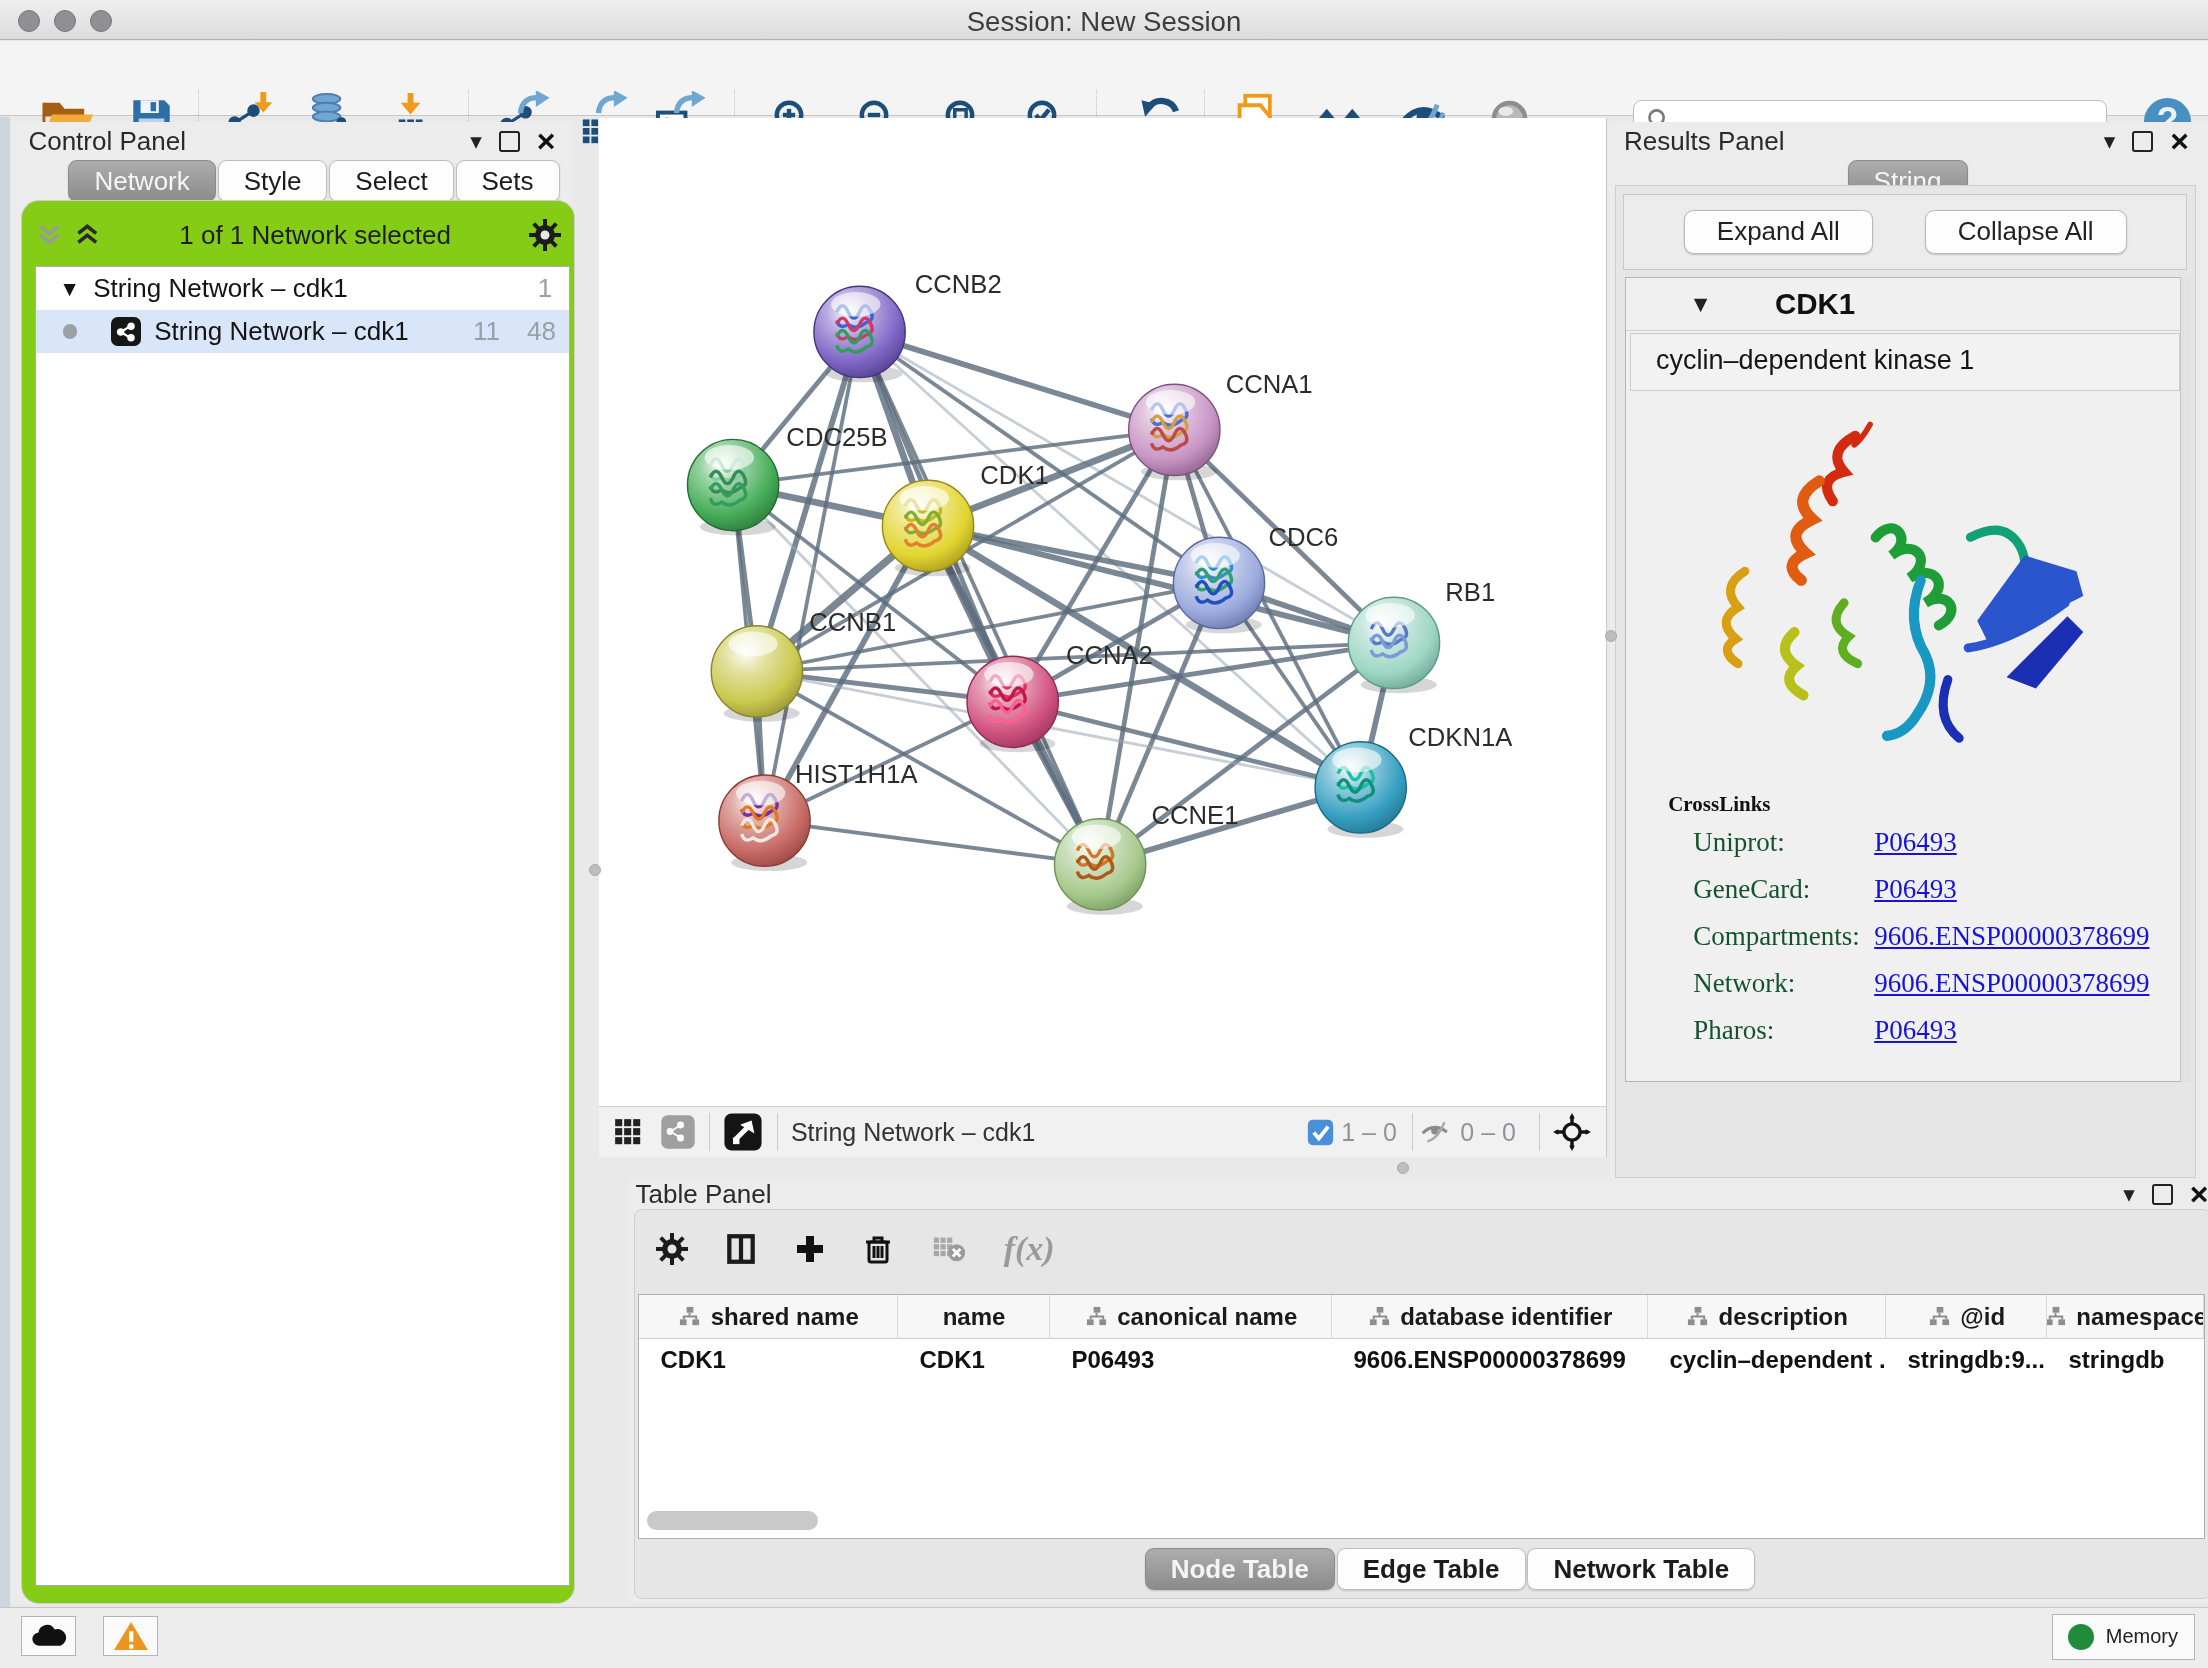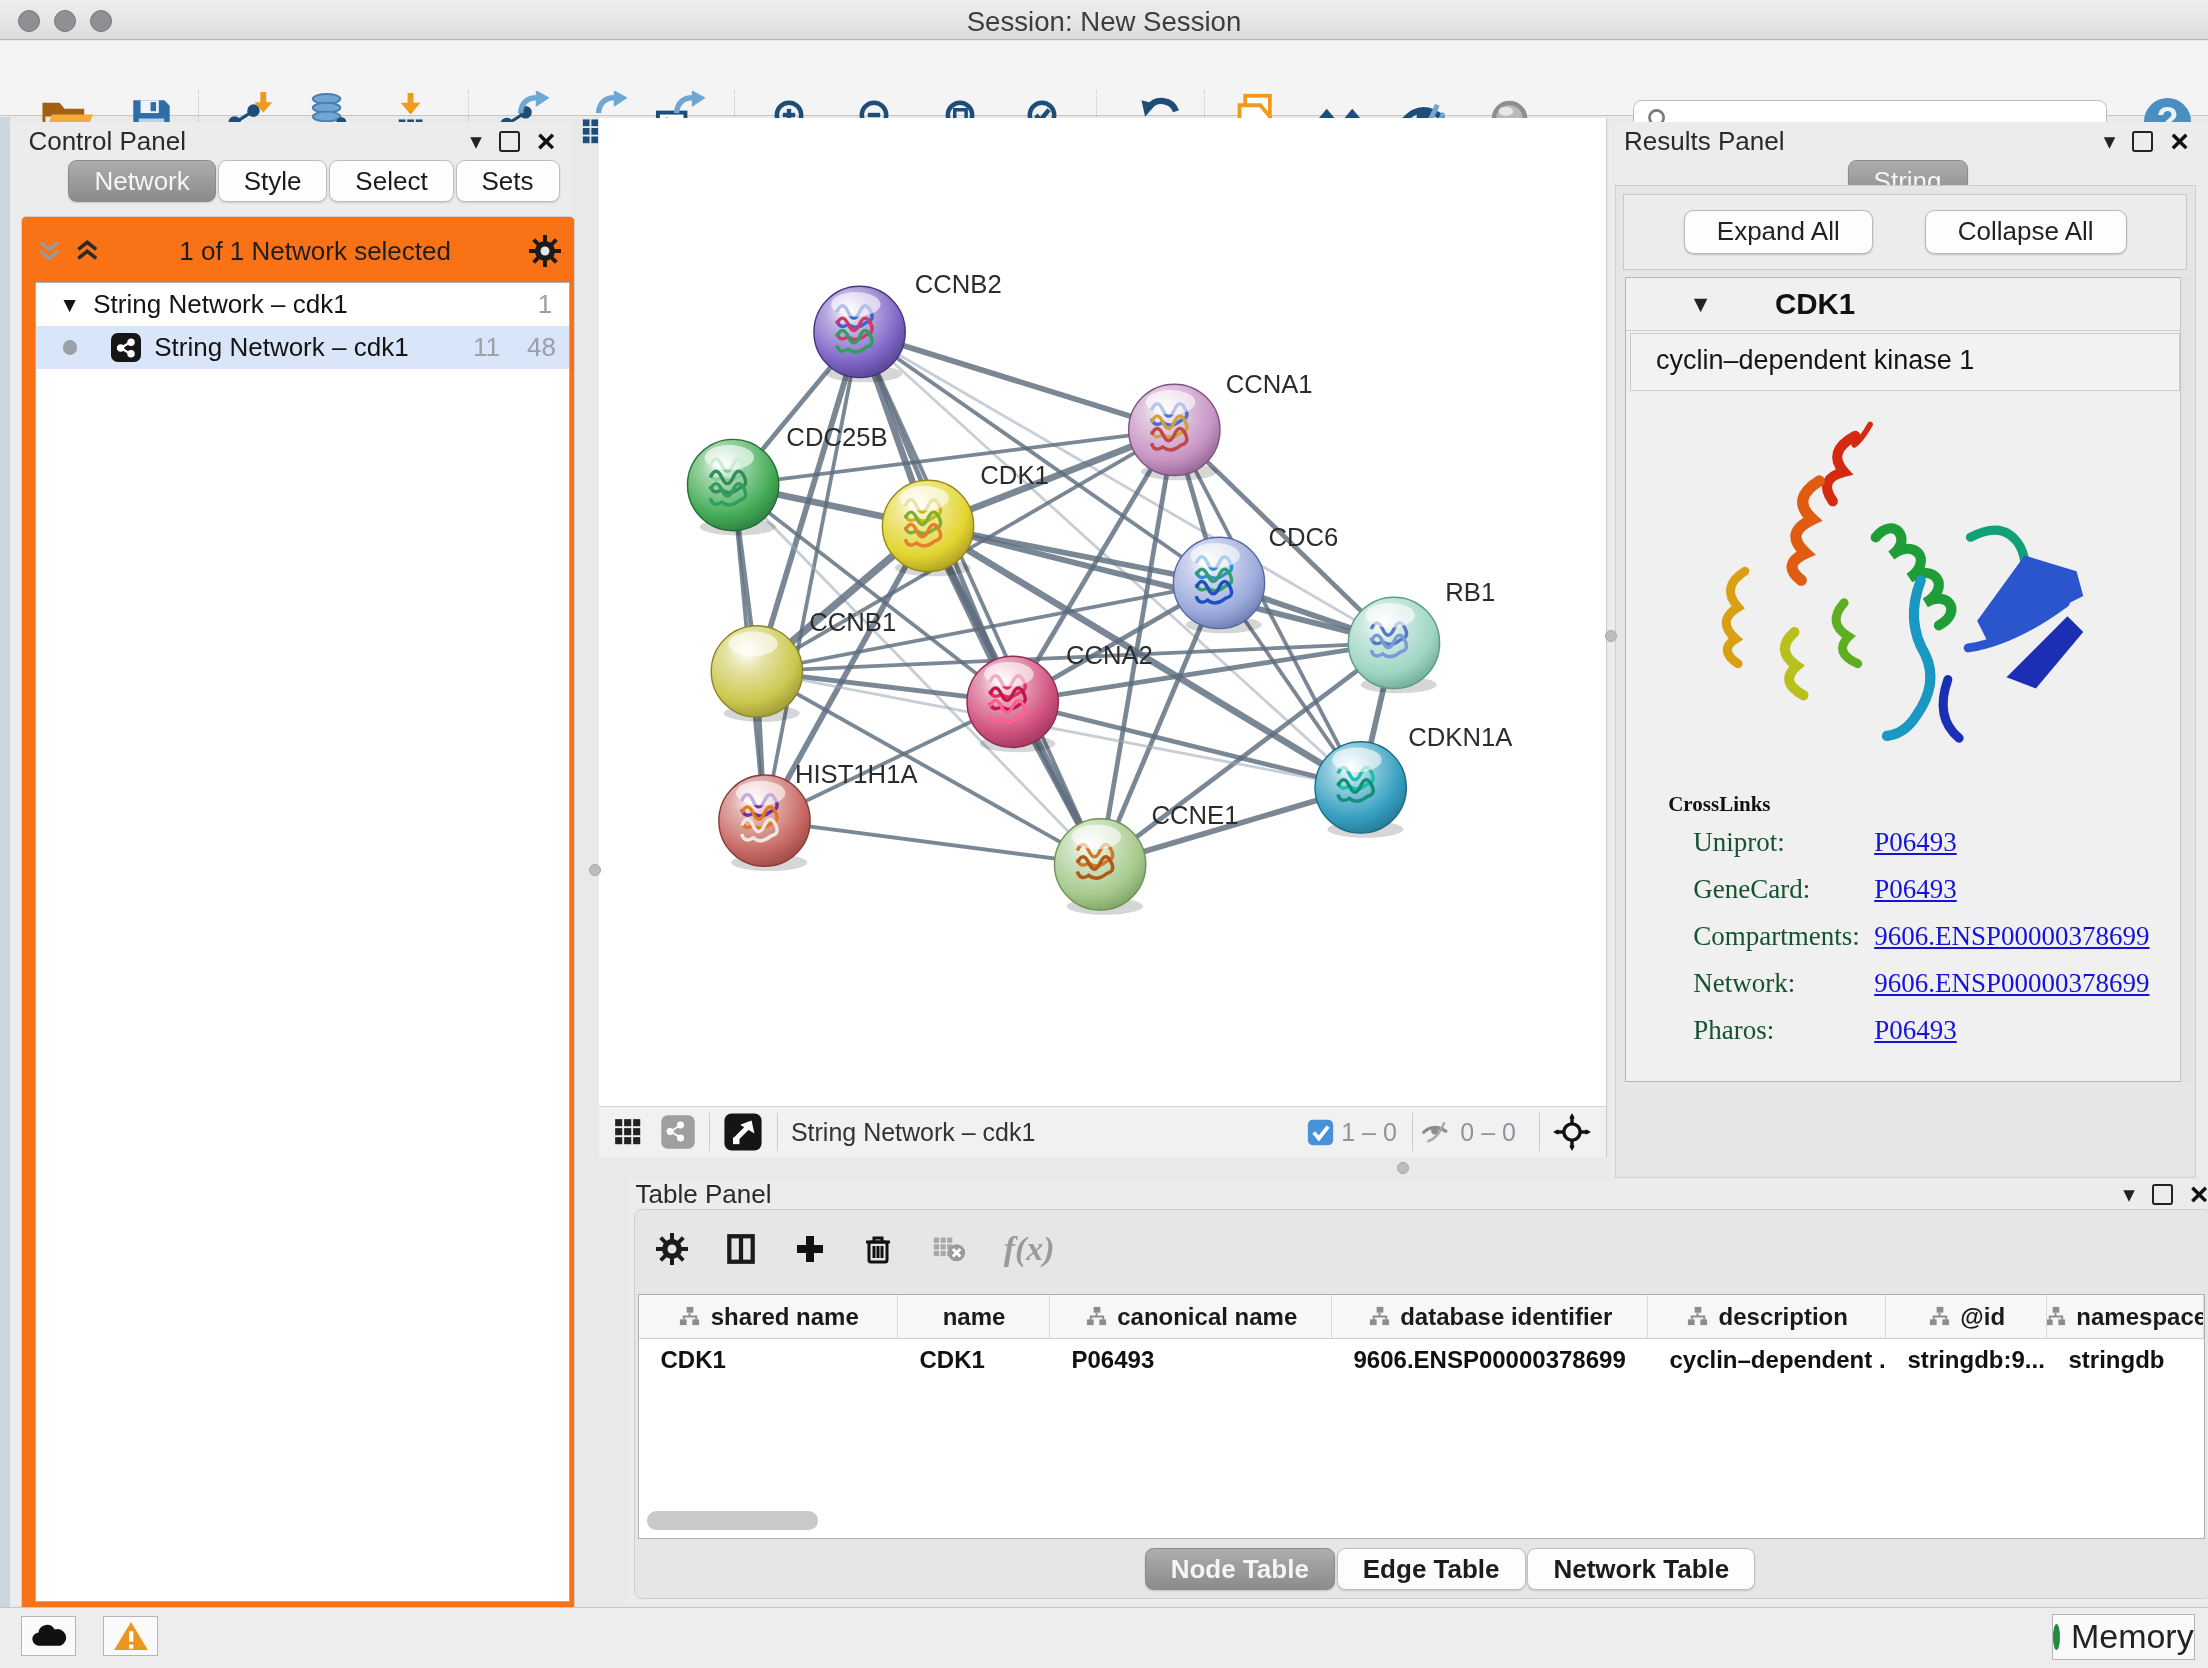--- a/index.html
+++ b/index.html
@@ -31,22 +31,22 @@
   .wc-box{width:21px;height:21px;border:2.9px solid #222;border-radius:2.9px;}
   .wc-x{font-size:32px;font-weight:bold;color:#111;line-height:21px;}
   .gtab{height:42px;border:1px solid #bdbdbd;background:#fdfdfd;border-radius:8.6px;
     display:inline-flex;align-items:center;justify-content:center;font-size:26px;color:#1c1c1c;
     padding:0 25px;margin-right:1.9px;box-shadow:0 1px 1.9px rgba(0,0,0,.15);}
   .gtab.active{background:linear-gradient(#adadad,#8b8b8b);color:#f5f5f5;border-color:#8a8a8a;}
   
   #left-strip{position:absolute;left:0;top:117px;width:9.5px;height:1490px;background:#cdd5de;}
   #control-panel{position:absolute;left:11.4px;top:122px;width:561px;height:1482px;background:#ececec;}
   #cp-tabs{position:absolute;left:57px;top:38px;}
-  #cp-inner{position:absolute;left:9.5px;top:94px;width:554px;height:1404px;background:#f97316;
-    border:1px solid #cfcfcf;border-radius:5px;}
+  #cp-inner{position:absolute;left:9.5px;top:78px;width:554px;height:1404px;background:#84cc16;
+    border:1px solid #cfcfcf;border-radius:18px;}
   #cp-selbar{position:absolute;left:13.3px;top:9.5px;right:13.3px;height:49px;display:flex;align-items:center;}
   #cp-selbar .bar-text{flex:1;text-align:center;font-size:26px;color:#1e1e1e;}
   #cp-tree{position:absolute;left:13.3px;top:65px;width:535px;height:1320px;background:#fff;
     border:1.9px solid #aeaeae;}
   .tree-row{position:relative;height:43px;display:flex;align-items:center;font-size:26px;color:#141414;}
   .tree-row.selected{background:#d9e6f9;}
   .tree-count{color:#98a0a8;font-size:26px;}
   .share-badge{width:29.5px;height:29.5px;border-radius:6.7px;background:#161616;display:inline-flex;
     align-items:center;justify-content:center;}
   .gray-dot{width:14.3px;height:14.3px;border-radius:50%;background:#9aa0a6;}
@@ -98,21 +98,21 @@
     overflow:hidden;white-space:nowrap;flex:none;}
   #tp-hscroll{position:absolute;left:7.6px;bottom:5.7px;width:1550px;height:21px;}
   #tp-thumb{width:171px;height:19px;background:#c9c9c9;border-radius:9.5px;}
   #tp-tabs{position:absolute;left:510px;bottom:7.6px;}
   
   #statusbar{position:absolute;left:0;top:1607px;width:2208px;height:61px;background:#ededed;
     border-top:1px solid #c6c6c6;}
   .sb-btn{position:absolute;top:7.6px;width:55px;height:40px;background:#fafafa;border:1.9px solid #b5b5b5;
     display:flex;align-items:center;justify-content:center;}
   #memory-btn{position:absolute;right:13.3px;top:5.7px;width:143px;height:46px;background:#fafafa;
-    border:1.9px solid #b5b5b5;display:flex;align-items:center;justify-content:center;gap:11.4px;font-size:34px;}
+    border:1.9px solid #b5b5b5;display:flex;align-items:center;justify-content:center;gap:11.4px;font-size:20px;}
   #mem-dot{width:26px;height:26px;border-radius:50%;background:#1f8b3b;}
   .splitter-dot{position:absolute;width:12.4px;height:12.4px;border-radius:50%;background:#bdbdbd;border:1px solid #a8a8a8;}
   svg{display:block;}
 </style>
 </head>
 <body>
 
 <div id="root">
 
   <div id="titlebar">

